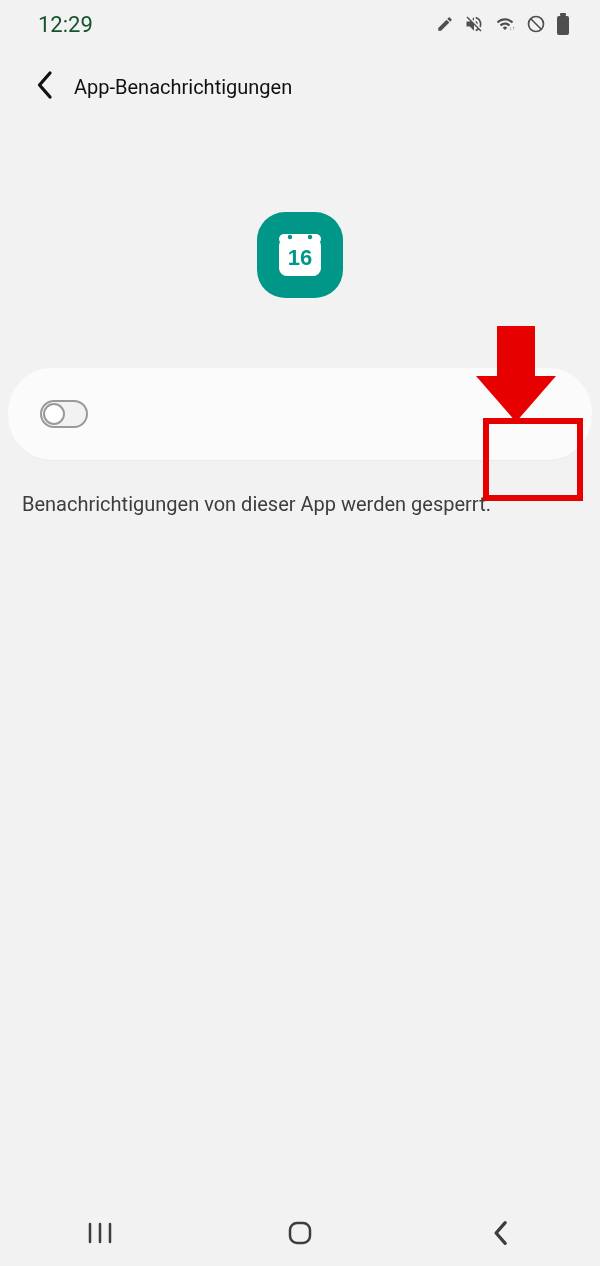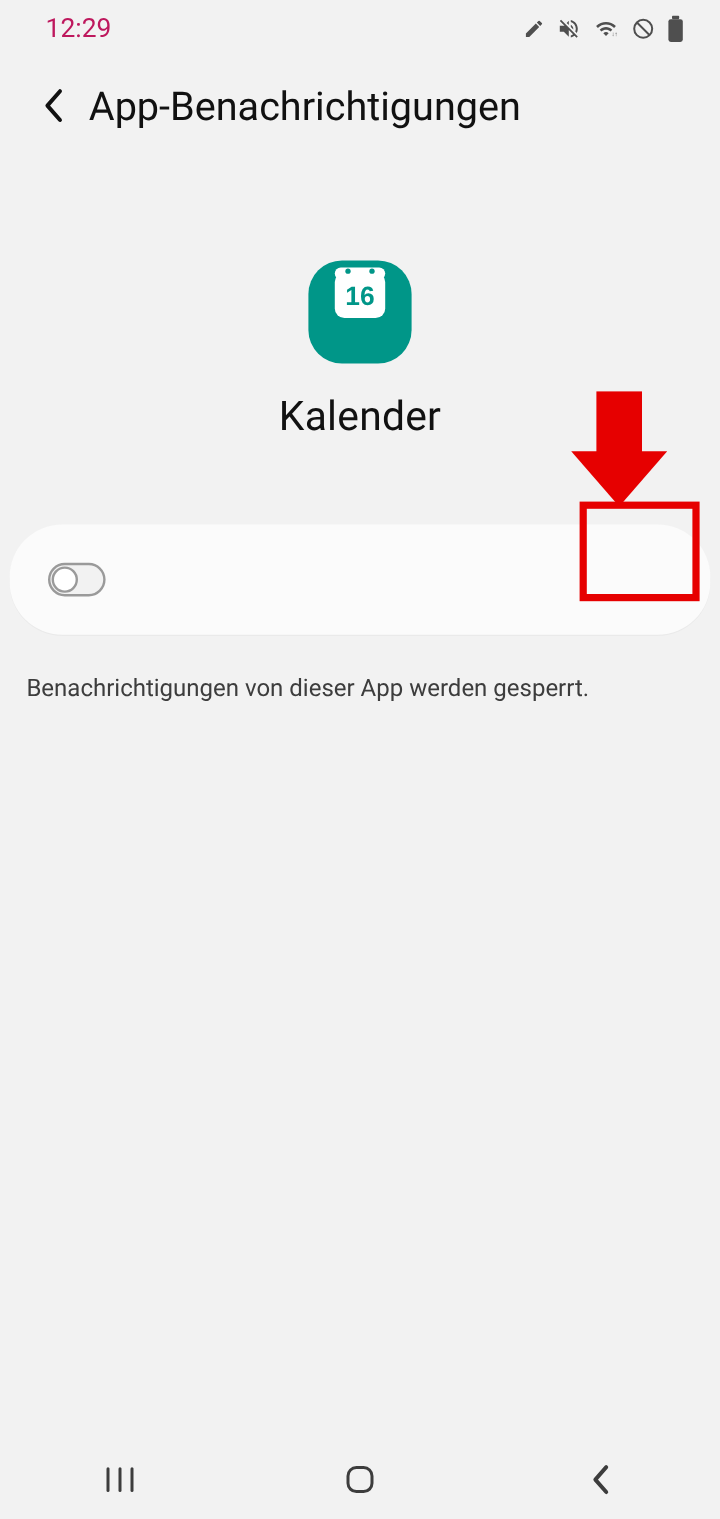--- a/index.html
+++ b/index.html
@@ -19,57 +19,57 @@
     .statusbar {
       height: 48px;
       display: flex;
       align-items: center;
       justify-content: space-between;
       padding: 0 30px 0 38px;
     }
     .statusbar .clock {
       font-size: 22px;
       font-weight: 400;
-      color: #be185d;
+      color: #14532d;
     }
     .statusbar .icons {
       display: flex;
       align-items: center;
       gap: 10px;
       color: #4f4f4f;
     }
     .statusbar .icons svg { display:block; }
 
     
     .header {
       display: flex;
       align-items: center;
       gap: 20px;
       padding: 22px 20px 10px 34px;
     }
     .header .back { cursor: pointer; color:#111; }
     .header .title {
-      font-size: 33px;
+      font-size: 20px;
       font-weight: 400;
       color: #111;
     }
 
     
     .app-block {
       margin-top: 98px;
       display: flex;
       flex-direction: column;
       align-items: center;
     }
     .app-icon {
       width: 86px; height: 86px;
       background: #009688;
       border-radius: 28px;
       display: flex;
-      align-items: flex-start;
+      align-items: center;
       justify-content: center;
     }
     .app-name {
       margin-top: 24px;
       font-size: 34px;
       letter-spacing: 0.2px;
       color: #111;
     }
 
     
@@ -179,21 +179,20 @@
 <div class="app-block">
   <div class="app-icon">
     <svg width="54" height="54" viewBox="0 0 54 54">
       <rect x="6" y="10" width="42" height="38" rx="8" fill="#ffffff"></rect>
       <rect x="6" y="6" width="42" height="10" rx="5" fill="#ffffff"></rect>
       <circle cx="17" cy="9" r="2.2" fill="#009688"></circle>
       <circle cx="37" cy="9" r="2.2" fill="#009688"></circle>
       <text x="27" y="37" text-anchor="middle" font-size="22" font-weight="700" fill="#009688" font-family="Arial">16</text>
     </svg>
   </div>
-  <div class="app-name">Kalender</div>
 </div>
 
 <div class="setting-card">
   <div class="toggle">
     <div class="knob"></div>
   </div>
 </div>
 
 <div class="blocked-text">Benachrichtigungen von dieser App werden gesperrt.</div>
 

